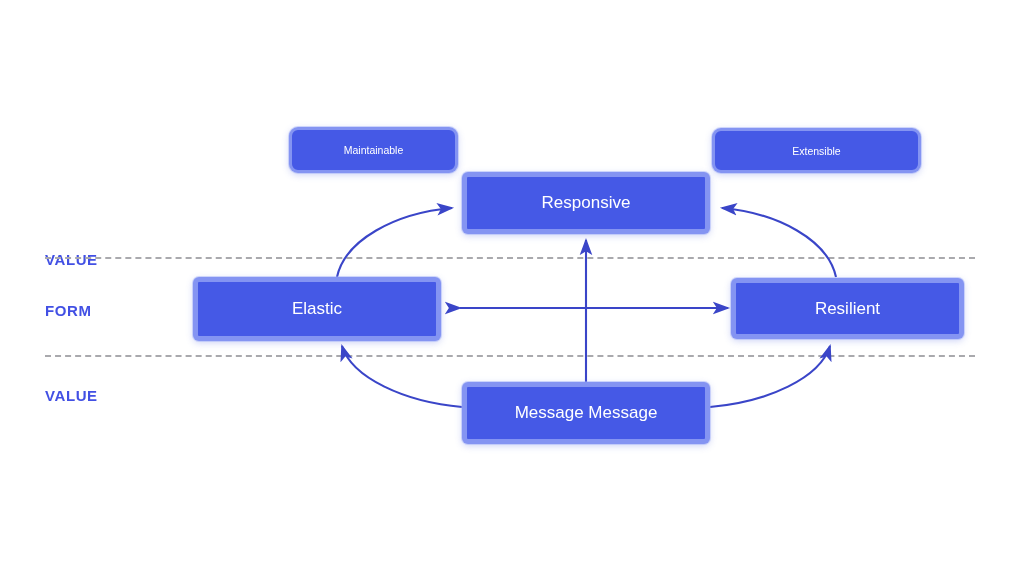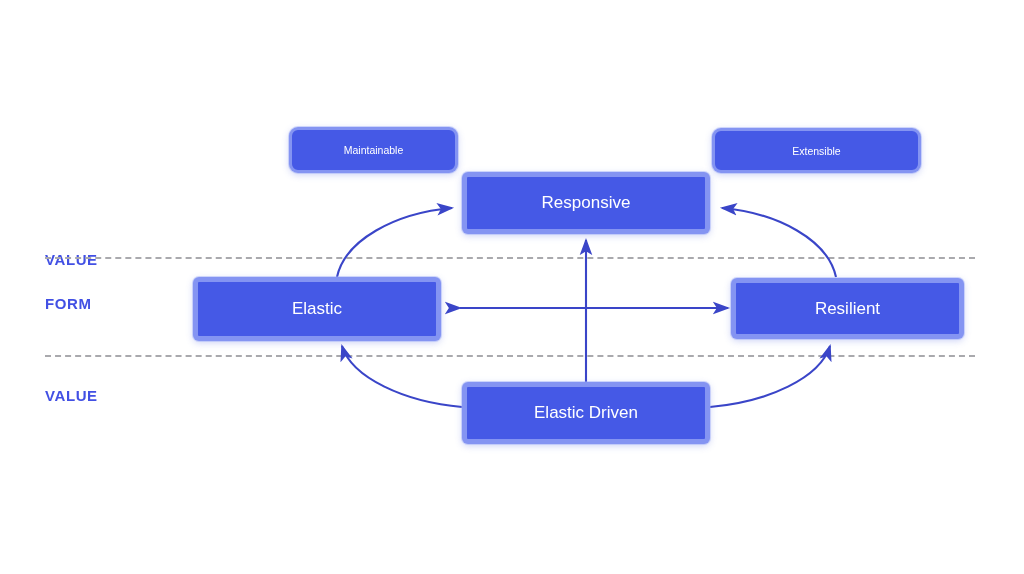--- a/index.html
+++ b/index.html
@@ -23,21 +23,21 @@
   .tier-label {
     position: absolute;
     font-size: 15px;
     font-weight: bold;
     letter-spacing: 0.6px;
     color: #4250e4;
     white-space: nowrap;
     user-select: none;
   }
   #tier-value  { left: 45px; top: 215px; margin-top: 36px; }
-  #tier-form   { left: 45px; top: 295px; text-align: right; }
+  #tier-form   { left: 45px; top: 302px; text-align: right; }
   #tier-means  { left: 45px; top: 387px; }
 
   
   .divider {
     position: absolute;
     left: 45px;
     width: 930px;
     height: 0;
     border-top: 2px dashed #a9a9ad;
   }
@@ -125,15 +125,15 @@
   <div class="node secondary" id="node-maintainable">Maintainable</div>
 
   <div class="node secondary" id="node-extensible">Extensible</div>
 
   <div class="node primary" id="node-responsive">Responsive</div>
 
   <div class="node primary" id="node-elastic">Elastic</div>
 
   <div class="node primary" id="node-resilient">Resilient</div>
 
-  <div class="node primary" id="node-message-driven">Elastic Driven</div>
+  <div class="node primary" id="node-message-driven">Message Message</div>
 
 </div>
 
 </body></html>

